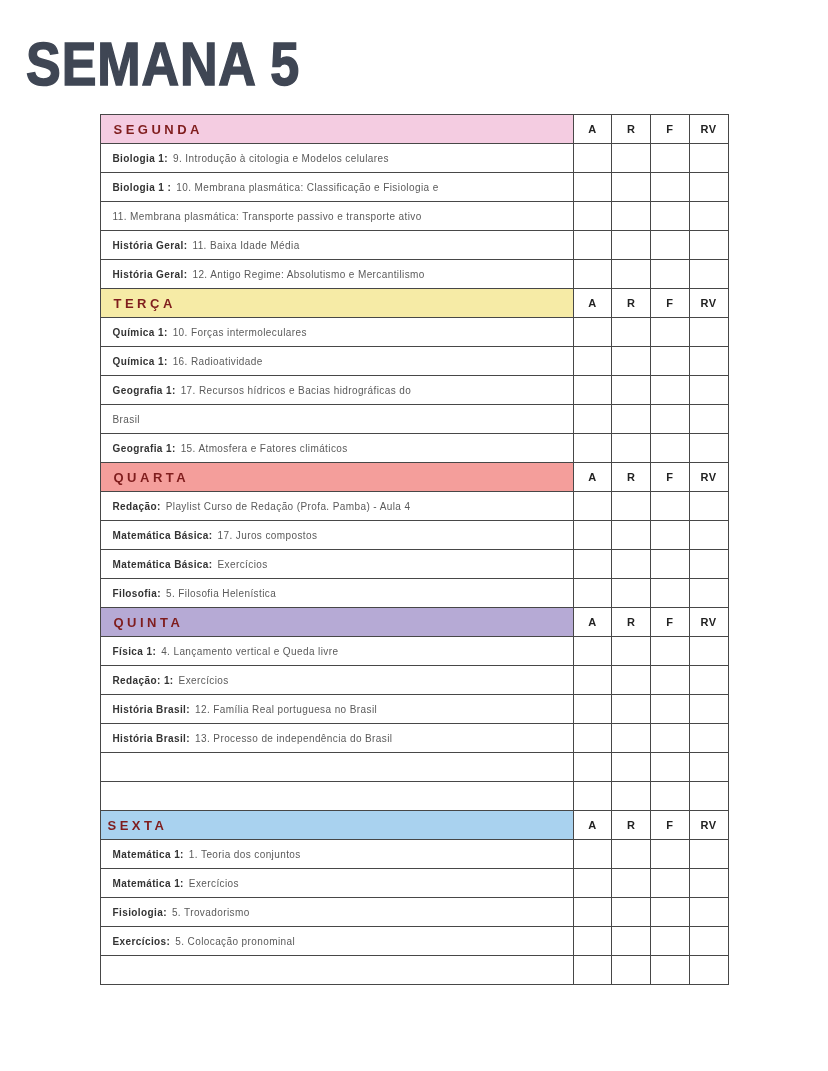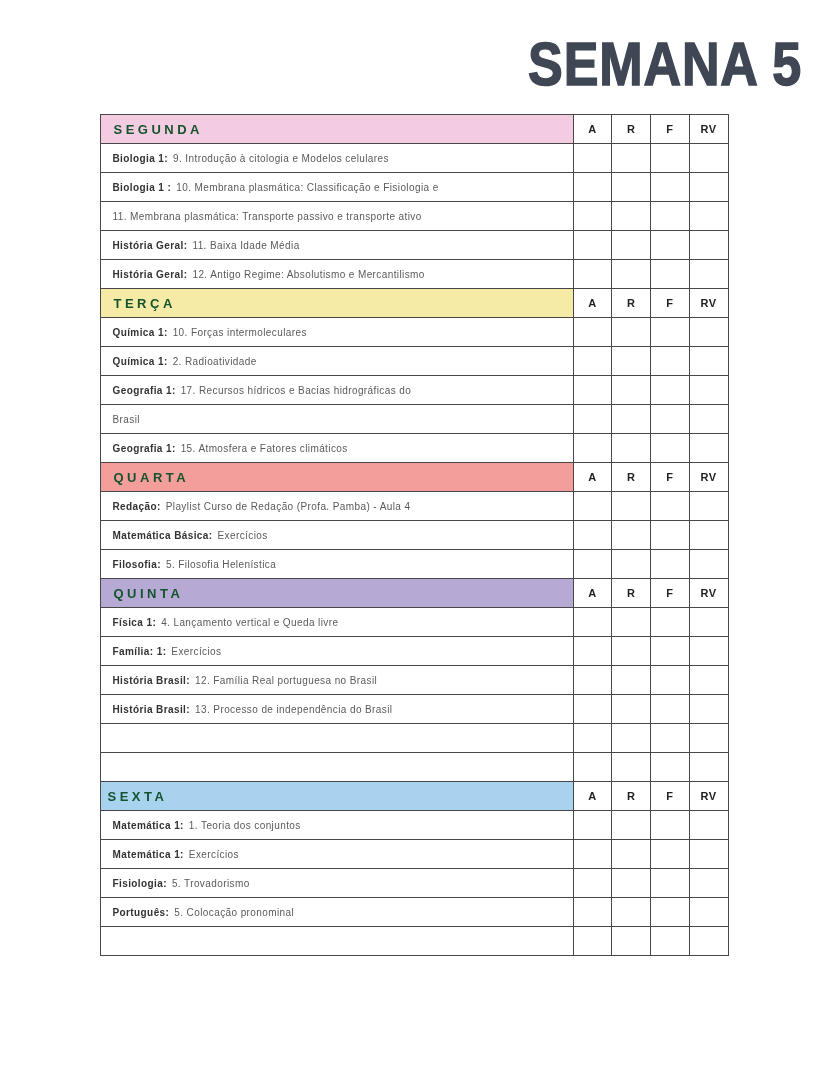--- a/index.html
+++ b/index.html
@@ -6,21 +6,21 @@
   html, body { background: #ffffff; }
   body { font-family: "Liberation Sans", "DejaVu Sans", sans-serif; }
   .page {
     width: 828px;
     height: 1071px;
     margin: 0 auto;
     background: #ffffff;
     overflow: hidden;
   }
   .title-wrap {
-    text-align: right;
+    text-align: left;
     padding-top: 28px;
     height: 96px;
   }
   .page-title {
     display: inline-block;
     font-size: 62px;
     font-weight: 800;
     color: #3f4654;
     letter-spacing: 1px;
     transform: scaleX(0.84);
@@ -39,21 +39,21 @@
   td {
     border: 1px solid #474747;
     height: 29px;
     background: #ffffff;
     vertical-align: middle;
   }
   td.day-cell {
     font-size: 13px;
     font-weight: 700;
     letter-spacing: 3.5px;
-    color: #14532d;
+    color: #7f1d1d;
     padding-left: 13px;
     text-transform: uppercase;
   }
   td.col-head {
     font-size: 11px;
     font-weight: 700;
     color: #222222;
     text-align: center;
     letter-spacing: 0.5px;
   }
@@ -142,21 +142,21 @@
           <td class="col-head">RV</td>
         </tr>
         <tr>
           <td class="lesson-cell"><span class="subject">Química 1:</span><span class="topic">10. Forças intermoleculares</span></td>
           <td class="check-cell"></td>
           <td class="check-cell"></td>
           <td class="check-cell"></td>
           <td class="check-cell"></td>
         </tr>
         <tr>
-          <td class="lesson-cell"><span class="subject">Química 1:</span><span class="topic">2. Radioatividade</span></td>
+          <td class="lesson-cell"><span class="subject">Química 1:</span><span class="topic">16. Radioatividade</span></td>
           <td class="check-cell"></td>
           <td class="check-cell"></td>
           <td class="check-cell"></td>
           <td class="check-cell"></td>
         </tr>
         <tr>
           <td class="lesson-cell"><span class="subject">Geografia 1:</span><span class="topic">17. Recursos hídricos e Bacias hidrográficas do</span></td>
           <td class="check-cell"></td>
           <td class="check-cell"></td>
           <td class="check-cell"></td>
@@ -184,20 +184,27 @@
           <td class="col-head">RV</td>
         </tr>
         <tr>
           <td class="lesson-cell"><span class="subject">Redação:</span><span class="topic">Playlist Curso de Redação (Profa. Pamba) - Aula 4</span></td>
           <td class="check-cell"></td>
           <td class="check-cell"></td>
           <td class="check-cell"></td>
           <td class="check-cell"></td>
         </tr>
         <tr>
+          <td class="lesson-cell"><span class="subject">Matemática Básica:</span><span class="topic">17. Juros compostos</span></td>
+          <td class="check-cell"></td>
+          <td class="check-cell"></td>
+          <td class="check-cell"></td>
+          <td class="check-cell"></td>
+        </tr>
+        <tr>
           <td class="lesson-cell"><span class="subject">Matemática Básica:</span><span class="topic">Exercícios</span></td>
           <td class="check-cell"></td>
           <td class="check-cell"></td>
           <td class="check-cell"></td>
           <td class="check-cell"></td>
         </tr>
         <tr>
           <td class="lesson-cell"><span class="subject">Filosofia:</span><span class="topic">5. Filosofia Helenística</span></td>
           <td class="check-cell"></td>
           <td class="check-cell"></td>
@@ -212,21 +219,21 @@
           <td class="col-head">RV</td>
         </tr>
         <tr>
           <td class="lesson-cell"><span class="subject">Física 1:</span><span class="topic">4. Lançamento vertical e Queda livre</span></td>
           <td class="check-cell"></td>
           <td class="check-cell"></td>
           <td class="check-cell"></td>
           <td class="check-cell"></td>
         </tr>
         <tr>
-          <td class="lesson-cell"><span class="subject">Família: 1:</span><span class="topic">Exercícios</span></td>
+          <td class="lesson-cell"><span class="subject">Redação: 1:</span><span class="topic">Exercícios</span></td>
           <td class="check-cell"></td>
           <td class="check-cell"></td>
           <td class="check-cell"></td>
           <td class="check-cell"></td>
         </tr>
         <tr>
           <td class="lesson-cell"><span class="subject">História Brasil:</span><span class="topic">12. Família Real portuguesa no Brasil</span></td>
           <td class="check-cell"></td>
           <td class="check-cell"></td>
           <td class="check-cell"></td>
@@ -275,21 +282,21 @@
           <td class="check-cell"></td>
         </tr>
         <tr>
           <td class="lesson-cell"><span class="subject">Fisiologia:</span><span class="topic">5. Trovadorismo</span></td>
           <td class="check-cell"></td>
           <td class="check-cell"></td>
           <td class="check-cell"></td>
           <td class="check-cell"></td>
         </tr>
         <tr>
-          <td class="lesson-cell"><span class="subject">Português:</span><span class="topic">5. Colocação pronominal</span></td>
+          <td class="lesson-cell"><span class="subject">Exercícios:</span><span class="topic">5. Colocação pronominal</span></td>
           <td class="check-cell"></td>
           <td class="check-cell"></td>
           <td class="check-cell"></td>
           <td class="check-cell"></td>
         </tr>
         <tr>
           <td class="lesson-cell"></td>
           <td class="check-cell"></td>
           <td class="check-cell"></td>
           <td class="check-cell"></td>

